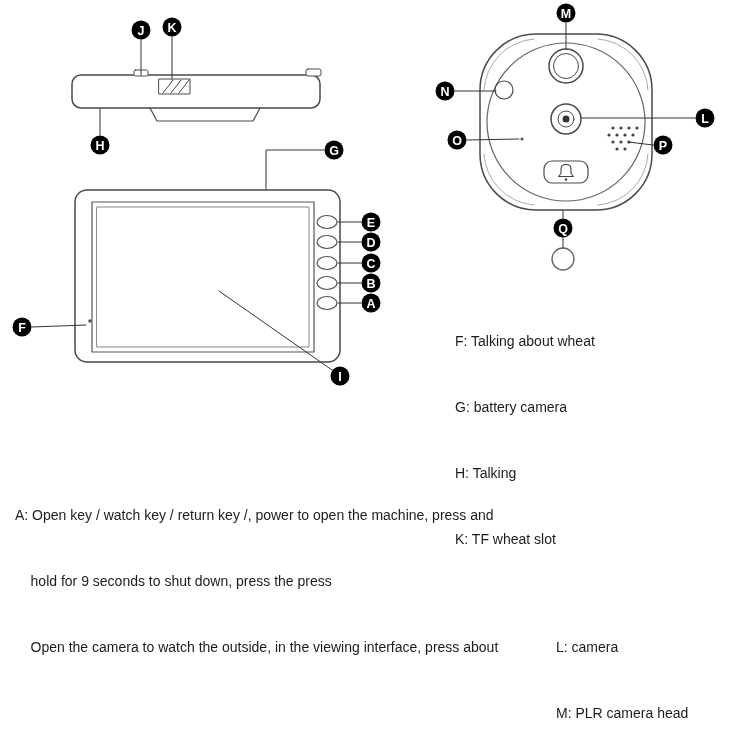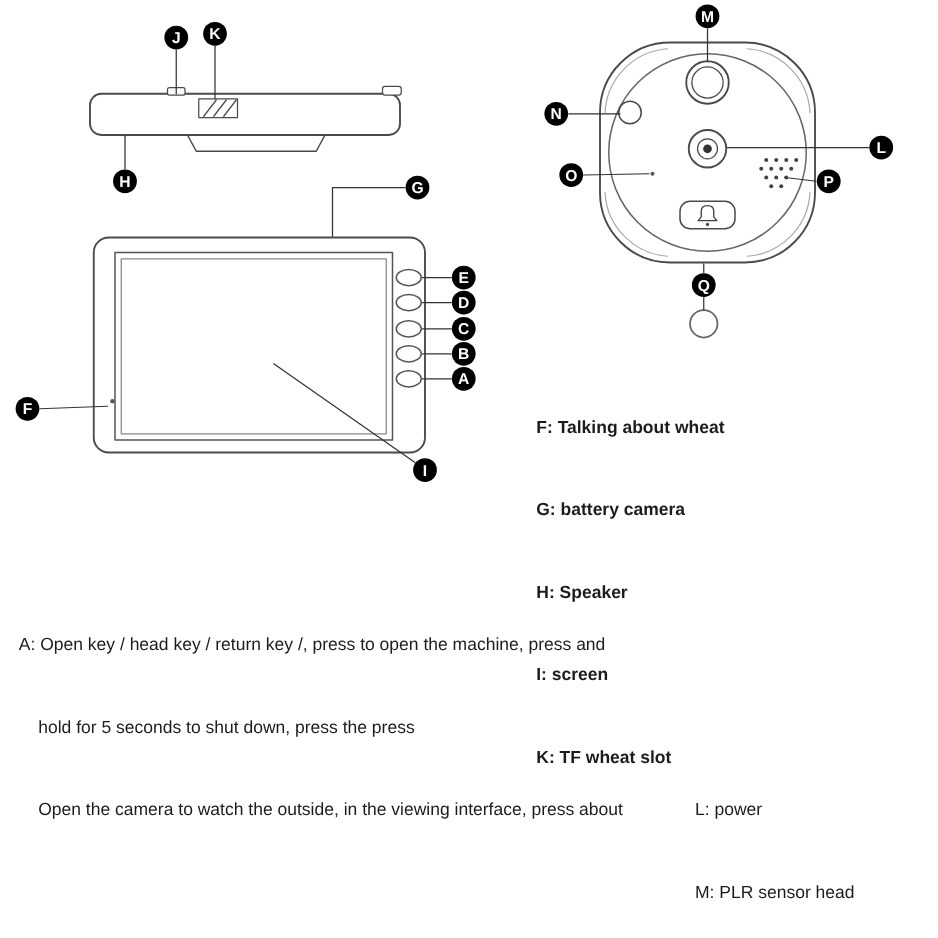--- a/index.html
+++ b/index.html
@@ -187,44 +187,43 @@
           <circle cx="663" cy="145" r="9.5" fill="#000000"></circle>
           <text x="663" y="149.5" fill="#ffffff">P</text>
         </g>
       <g>
           <circle cx="563" cy="228" r="9.5" fill="#000000"></circle>
           <text x="563" y="232.5" fill="#ffffff">Q</text>
         </g>
     </g>
   </svg>
 
-  <div class="textblock" style="left:429px; top:286px;font-weight:bold;">
+  <div class="textblock" style="left:455px; top:286px;">
     <div>F: Talking about wheat</div>
     <div>G: battery camera</div>
-    <div>H: Speaker</div>
-    <div>I: screen</div>
+    <div>H: Talking</div>
     <div>K: TF wheat slot</div>
   </div>
 
   <div class="textblock" style="left:15px; top:460px;">
-    <div>A: Open key / head key / return key /, press to open the machine, press and</div>
-    <div>    hold for 5 seconds to shut down, press the press</div>
+    <div>A: Open key / watch key / return key /, power to open the machine, press and</div>
+    <div>    hold for 9 seconds to shut down, press the press</div>
     <div>    Open the camera to watch the outside, in the viewing interface, press about</div>
     
     
     
     
     
     
     
     
   </div>
 
   <div class="textblock" style="left:556px; top:592px;">
-    <div>L: power</div>
-    <div>M: PLR sensor head</div>
+    <div>L: camera</div>
+    <div>M: PLR camera head</div>
     
     
     
     
   </div>
 
 </div>
 
 </body></html>

